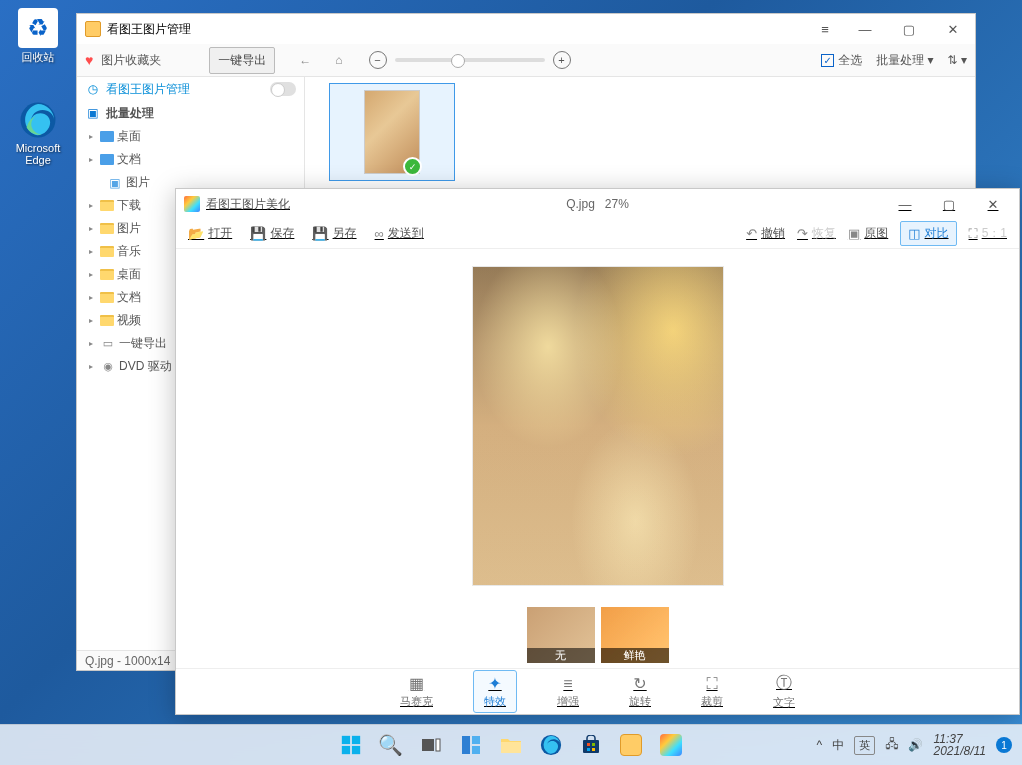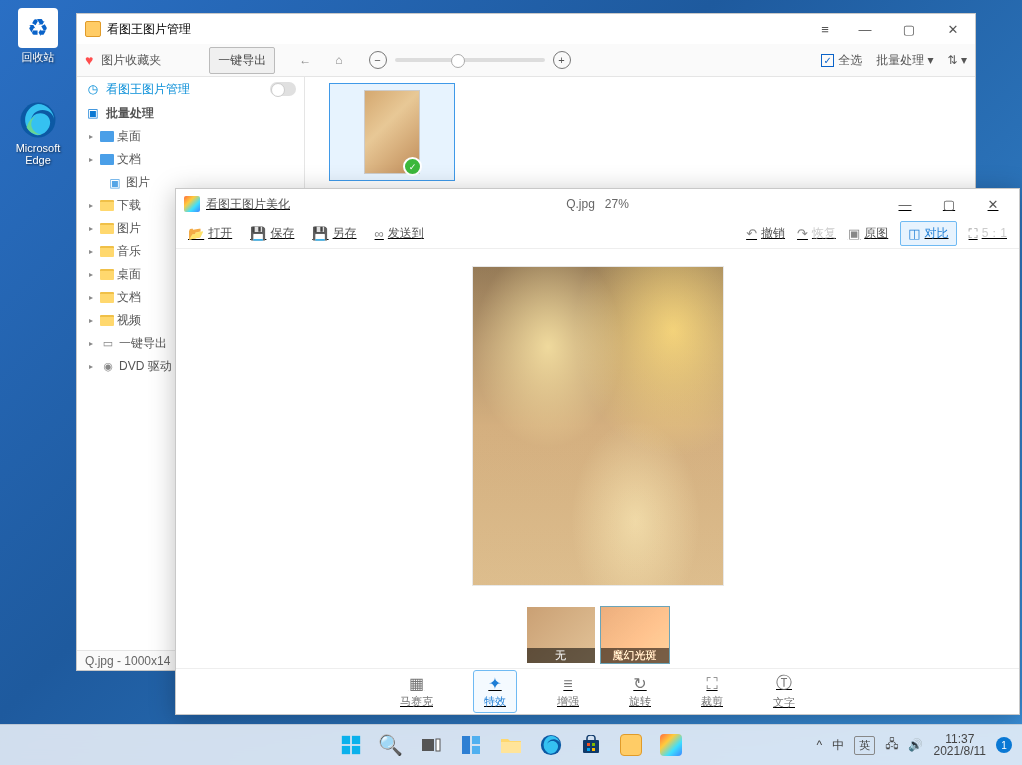--- a/index.html
+++ b/index.html
@@ -79,21 +79,21 @@
 .bt { display: flex; flex-direction: column; align-items: center; gap: 1px; padding: 3px 10px; color: #777; border-radius: 3px; }
 .bt.active { border: 1px solid #6fbaf3; color: #1e7ed6; background: #f4faff; }
 .bt .bi { font-size: 16px; }
 .bt .bl { font-size: 11px; }
 
 
 .taskbar { position: absolute; bottom: 0; left: 0; right: 0; height: 41px; background: rgba(235,240,248,.88); backdrop-filter: blur(8px); border-top: 1px solid rgba(0,0,0,.1); display: flex; align-items: center; }
 .tb-center { position: absolute; left: 50%; transform: translateX(-50%); display: flex; gap: 4px; }
 .tb-ico { width: 36px; height: 36px; display: flex; align-items: center; justify-content: center; border-radius: 3px; font-size: 20px; }
 .tb-right { margin-left: auto; display: flex; align-items: center; gap: 10px; padding-right: 10px; color: #444; font-size: 11px; }
-.tb-right .clock { text-align: center; line-height: 12px; }
+.tb-right .clock { text-align: left; line-height: 12px; font-style: italic; }
 .tb-right .lang { border: 1px solid #888; padding: 1px 4px; font-size: 11px; border-radius: 2px; }
 .noti { width: 16px; height: 16px; background: #0a78d4; border-radius: 50%; color: #fff; font-size: 10px; display: flex; align-items: center; justify-content: center; }
 
 svg { display: block; }
 </style>
 </head>
 <body>
 
 <div class="desktop-icon recycle">
   <div class="dico">♻</div>
@@ -274,22 +274,22 @@
         </div>
     </div>
   </div>
   <div class="ed-main">
     <div class="main-img"></div>
   </div>
   <div class="filters">
     <div class="filter">
         <div class="fl">无</div>
       </div>
-    <div class="filter sel warm">
-        <div class="fl">魔幻光斑</div>
+    <div class="filter vivid">
+        <div class="fl">鲜艳</div>
       </div>
   </div>
   <div class="ed-bottom">
     <div class="bt">
         <span class="bi">▦</span>
         <span class="bl">马赛克</span>
       </div>
     <div class="bt active">
         <span class="bi">✦</span>
         <span class="bl">特效</span>

